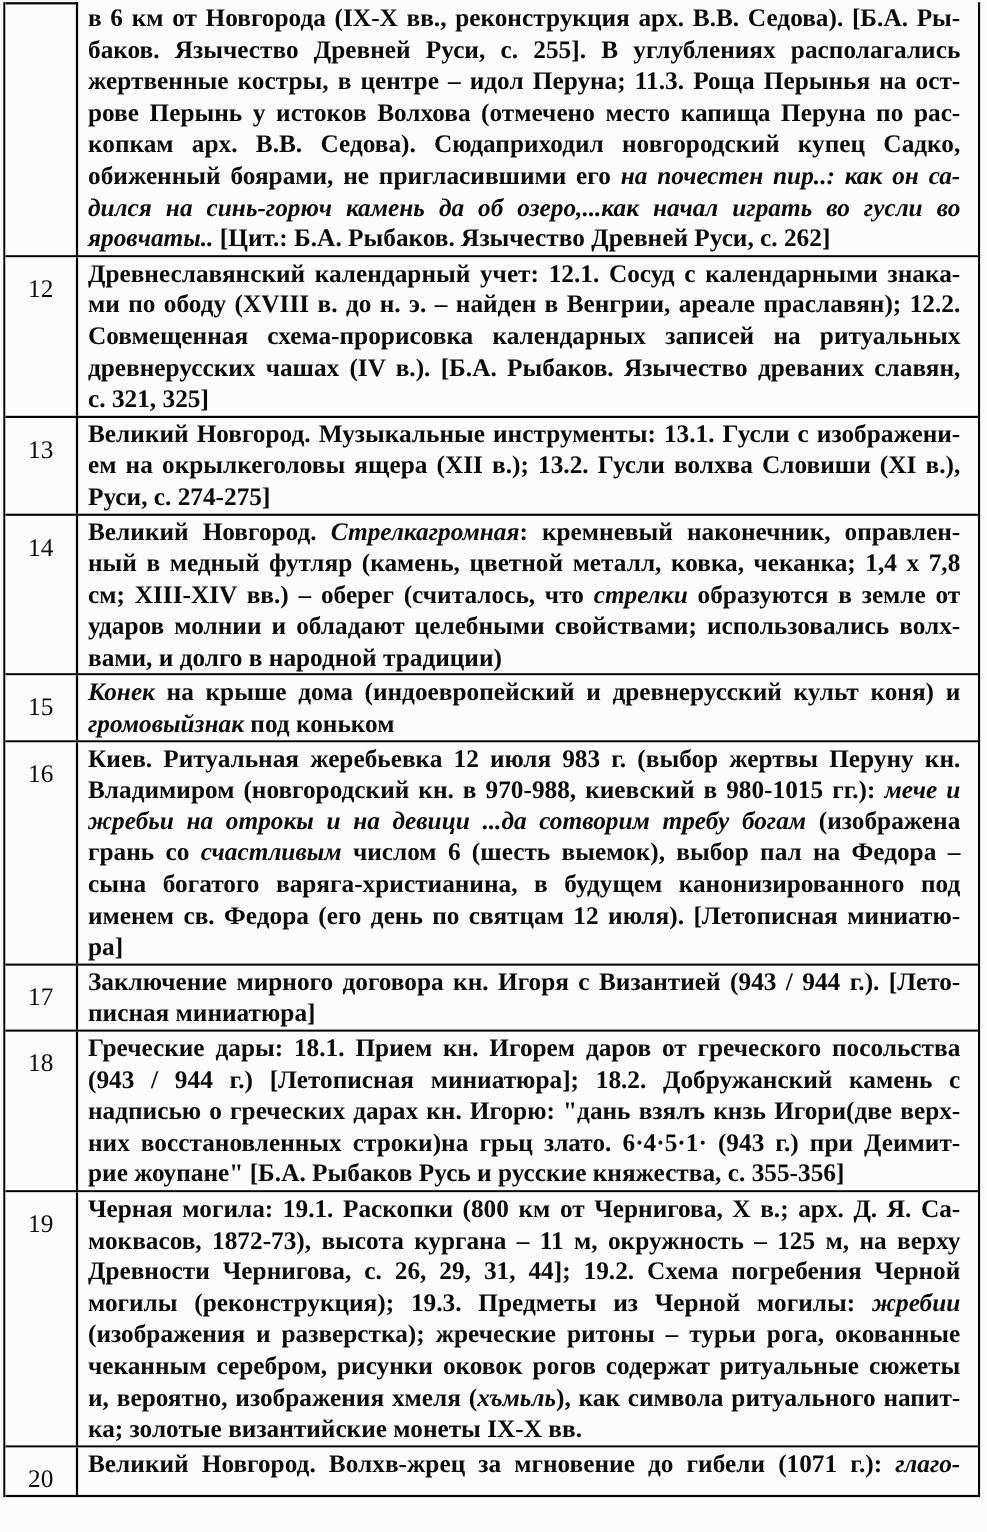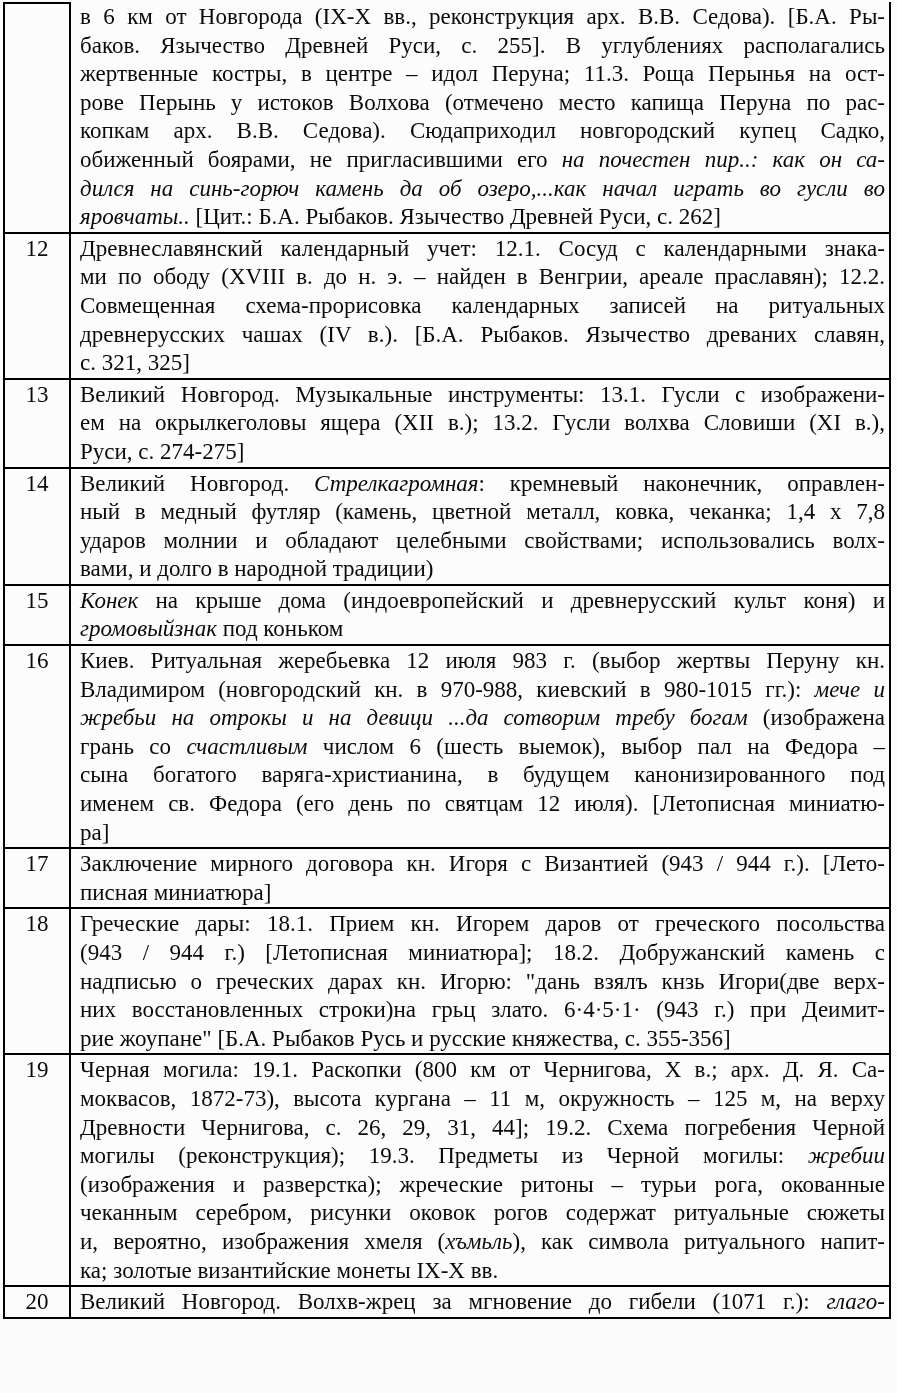--- a/index.html
+++ b/index.html
@@ -39,26 +39,27 @@
   }
   .cell {
     font-size: 23px;
     line-height: 28.6px;
   }
   .cell.num {
     width: 64px;
     flex-shrink: 0;
     border-right: 2px solid #000;
     text-align: center;
-    padding-top: 1px;
+    padding-top: 15px;
   }
   .cell.text {
     flex: 1;
     min-width: 0;
-    padding: 1px 4px 0 9px;
+    padding: 1px 16px 0 9px;
+    font-weight: bold;
   }
   .line {
     text-align: justify;
     text-align-last: justify;
     -moz-text-align-last: justify;
   }
   .line.left {
     text-align-last: left;
     -moz-text-align-last: left;
   }
@@ -103,20 +104,21 @@
           <div class="line"><span>ем на окрылкеголовы ящера (XII в.); 13.2. Гусли волхва Словиши (XI в.),</span></div>
           <div class="line left"><span>Руси, с. 274-275]</span></div>
         </div>
   </div>
 
   <div class="row">
     <div class="cell num">14</div>
     <div class="cell text">
           <div class="line"><span>Великий Новгород. </span><i>Стрелкагромная</i><span>: кремневый наконечник, оправлен-</span></div>
           <div class="line"><span>ный в медный футляр (камень, цветной металл, ковка, чеканка; 1,4 х 7,8</span></div>
+          <div class="line"><span>см; XIII-XIV вв.) – оберег (считалось, что </span><i>стрелки</i><span> образуются в земле от</span></div>
           <div class="line"><span>ударов молнии и обладают целебными свойствами; использовались волх-</span></div>
           <div class="line left"><span>вами, и долго в народной традиции)</span></div>
         </div>
   </div>
 
   <div class="row">
     <div class="cell num">15</div>
     <div class="cell text">
           <div class="line"><i>Конек</i><span> на крыше дома (индоевропейский и древнерусский культ коня) и</span></div>
           <div class="line left"><i>громовыйзнак</i><span> под коньком</span></div>

